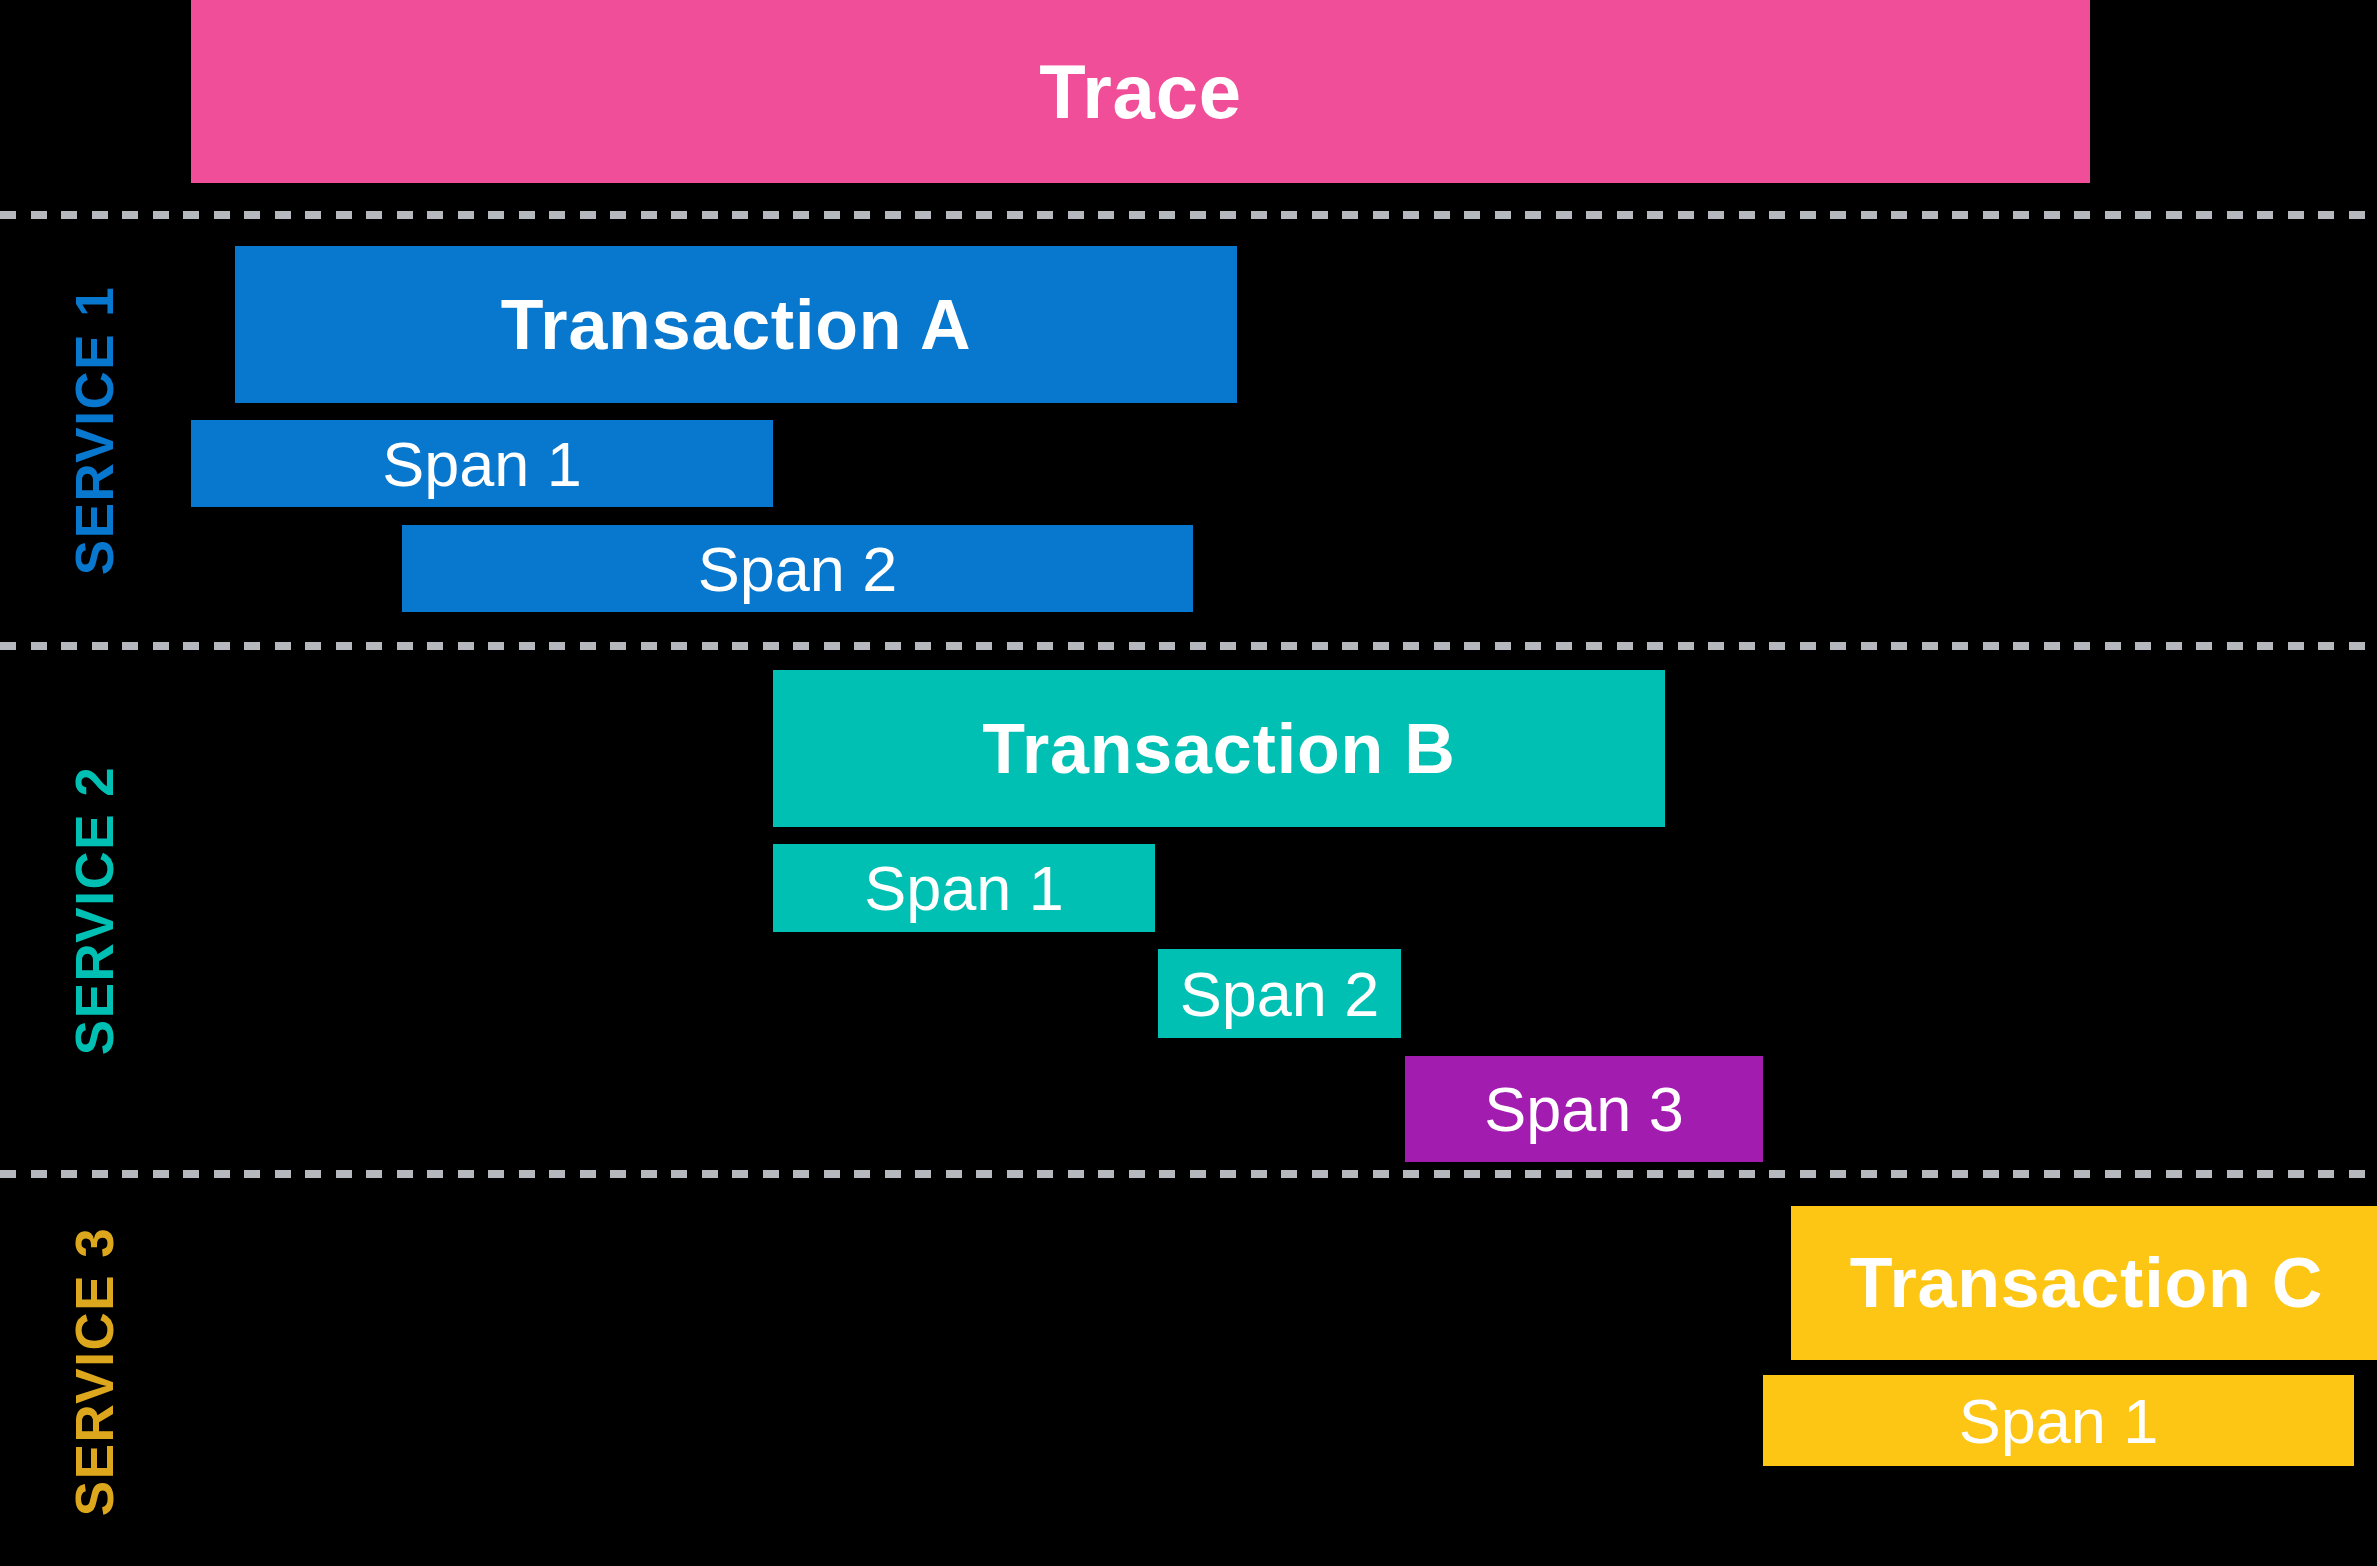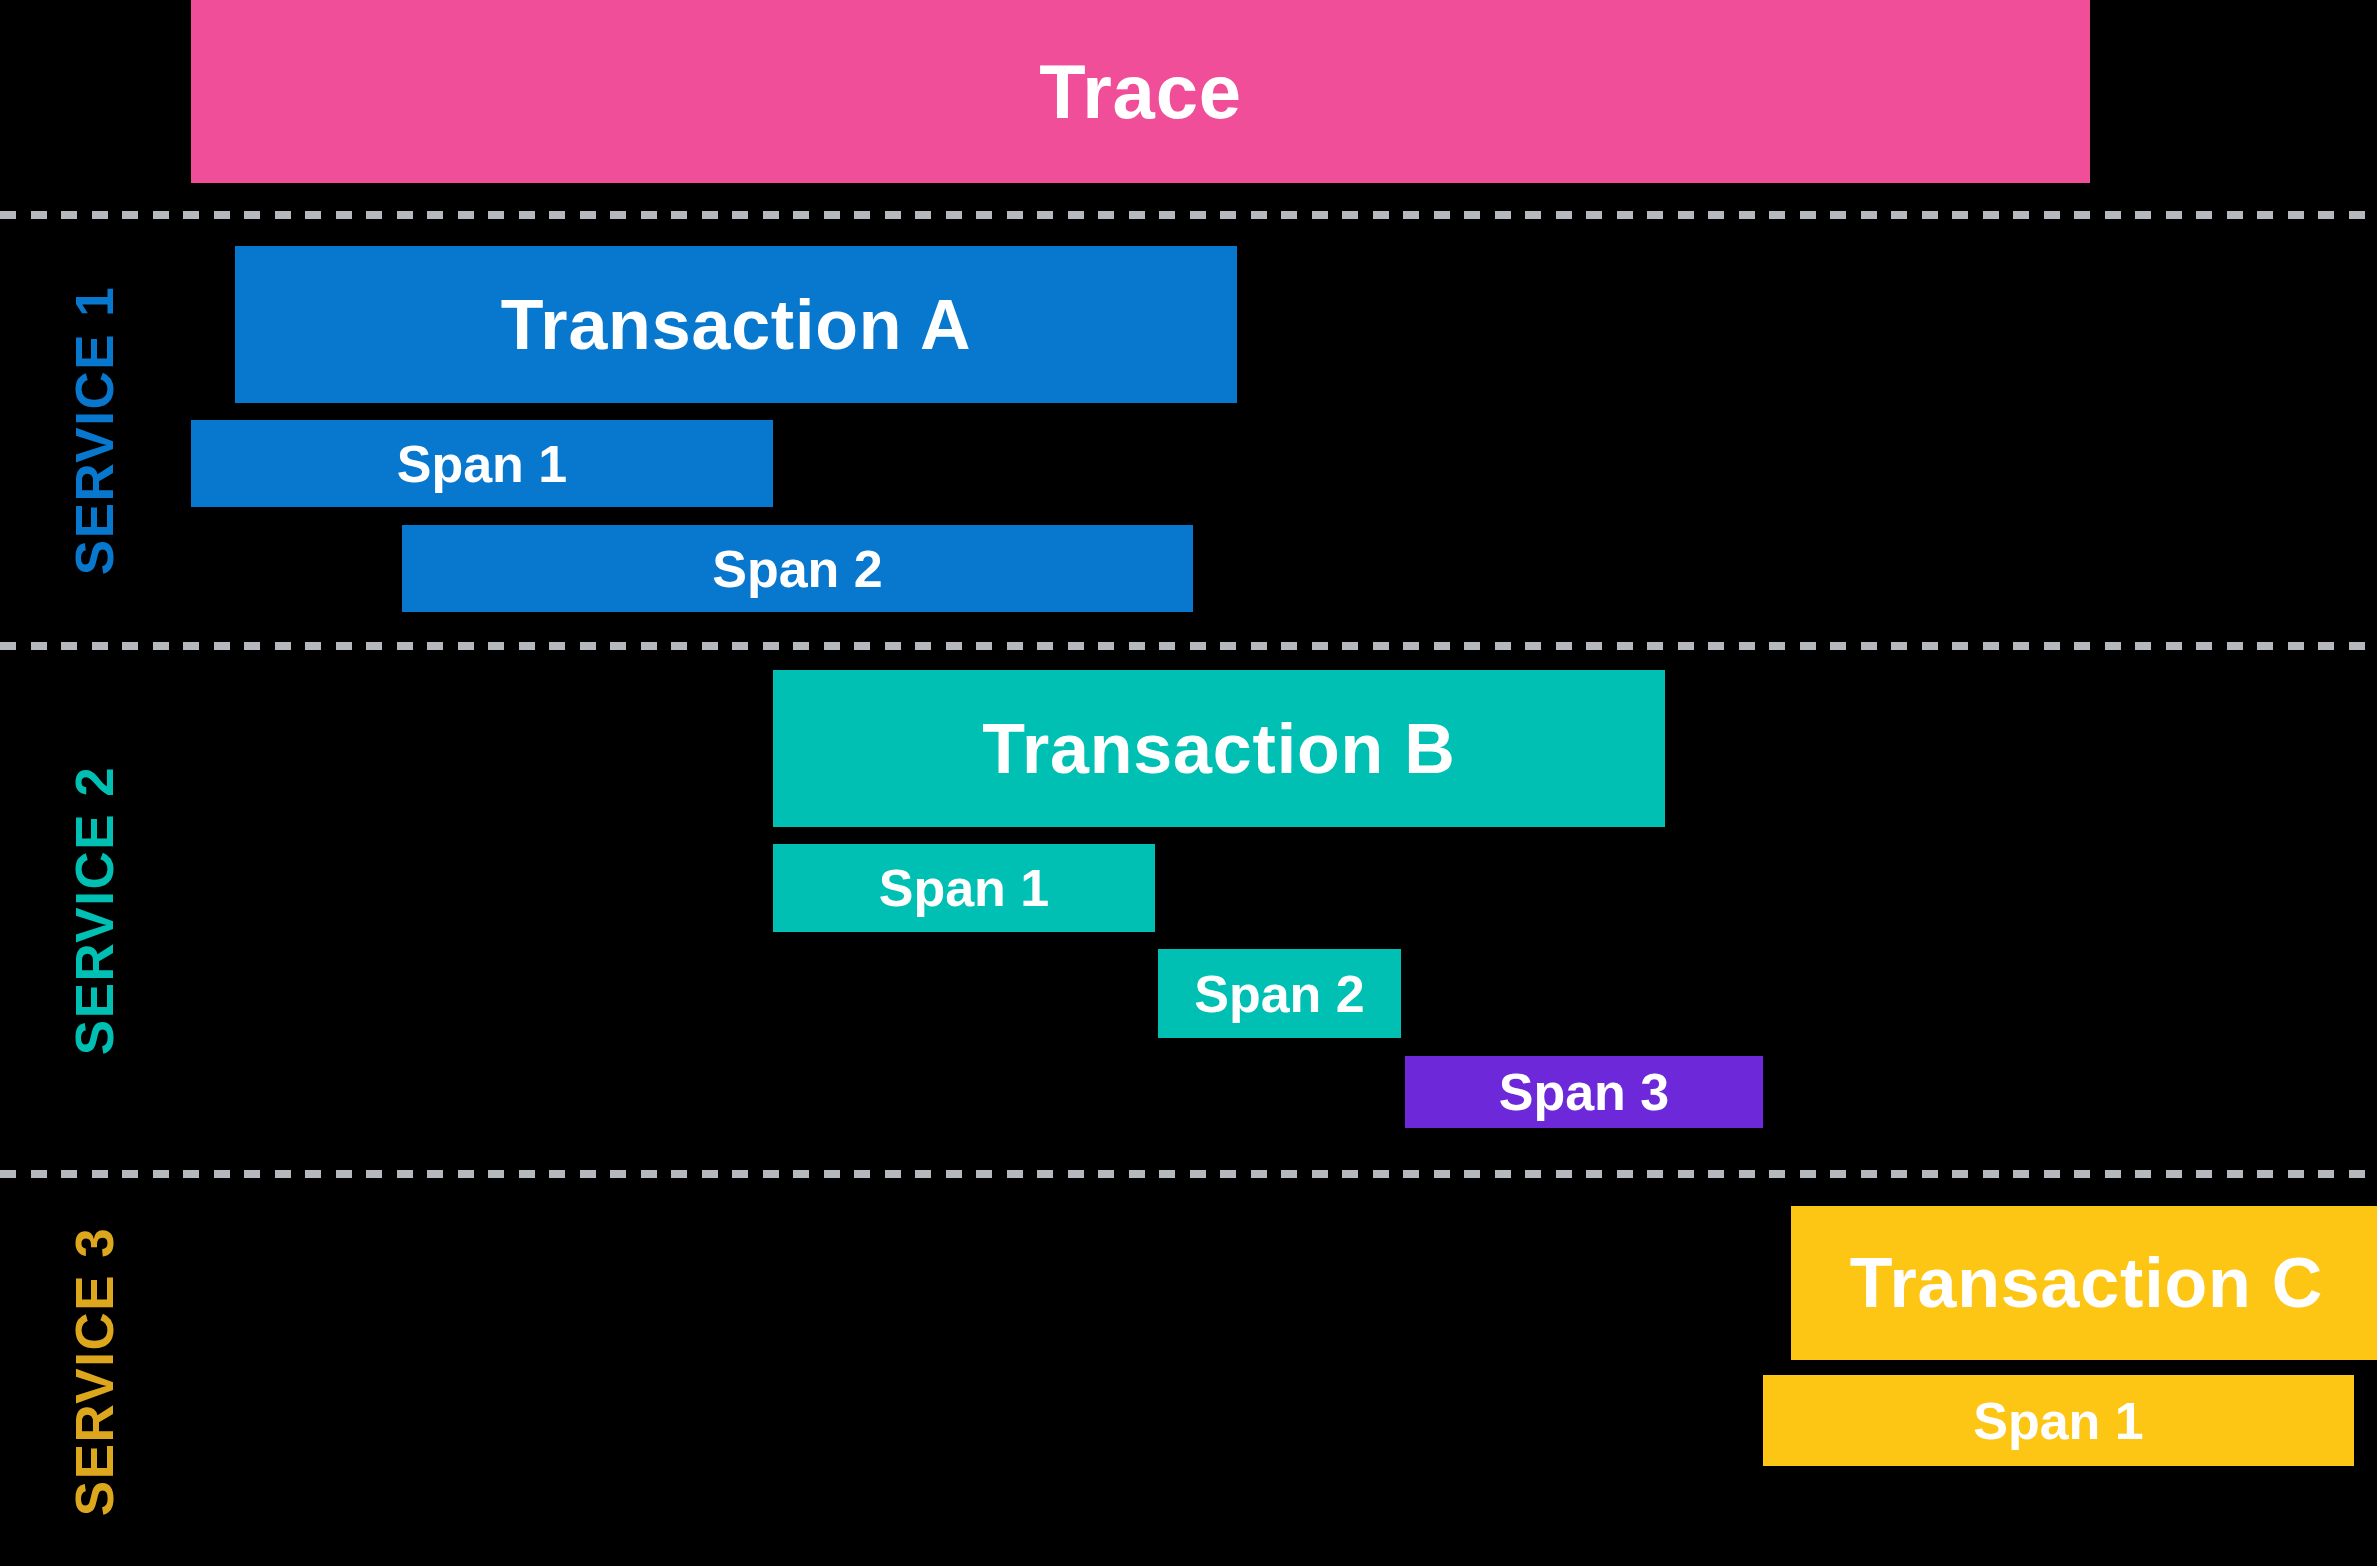--- a/index.html
+++ b/index.html
@@ -13,21 +13,21 @@
   }
   .bar {
     position: absolute;
     display: flex;
     align-items: center;
     justify-content: center;
     color: #ffffff;
   }
   .txt-trace { font-size: 76px; font-weight: 600; letter-spacing: 0.8px; }
   .txt-txn   { font-size: 70px;  font-weight: 600; letter-spacing: 0.8px; }
-  .txt-span  { font-size: 52px;  font-weight: 700; }
+  .txt-span  { font-size: 63px;  font-weight: 400; }
 
   
   #trace { left: 191px; top: 0px; width: 1899px; height: 183px; background: #F04E98; }
 
   
   .divider {
     position: absolute;
     left: 0; width: 2377px; height: 7.6px;
     background: repeating-linear-gradient(90deg, #B5B8BD 0 16px, transparent 16px 30.5px);
   }
@@ -37,21 +37,21 @@
 
   
   #txn-a    { left: 191px; top: 246px; width: 1002px; height: 157px; background: #0877CE; margin-left: 44px; }
   #s1-span1 { left: 191px; top: 420px; width: 582px;  height: 87px; background: #0877CE; }
   #s1-span2 { left: 402px; top: 525px; width: 791px; height: 87px; background: #0877CE; }
 
   
   #txn-b    { left: 773px; top: 670px;  width: 892px; height: 157px; background: #00BFB3; }
   #s2-span1 { left: 773px; top: 844px; width: 382px;  height: 88px; background: #00BFB3; }
   #s2-span2 { left: 1158px; top: 949px; width: 243px;  height: 89px; background: #00BFB3; }
-  #s2-span3 { left: 1405px; top: 1056px; width: 358px;  height: 72px; background: #6d28d9; }
+  #s2-span3 { left: 1405px; top: 1056px; width: 358px;  height: 106px; background: #a21caf; }
 
   
   #txn-c    { left: 1763px; top: 1206px; width: 591px; height: 154px; background: #FDC514; margin-left: 28px; }
   #s3-span1 { left: 1763px; top: 1375px; width: 591px; height: 91px; background: #FDC514; }
 
   
   .svc-label {
     position: absolute;
     left: 0; width: 189px;
     display: flex;

